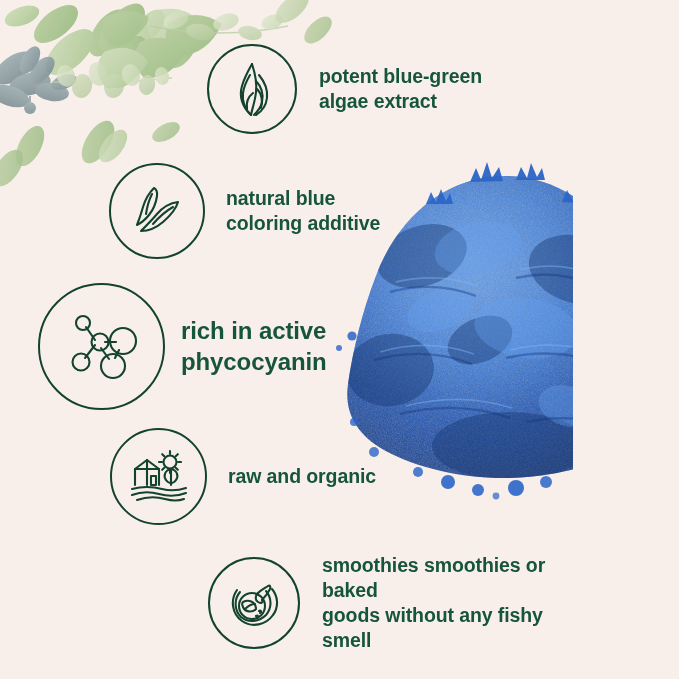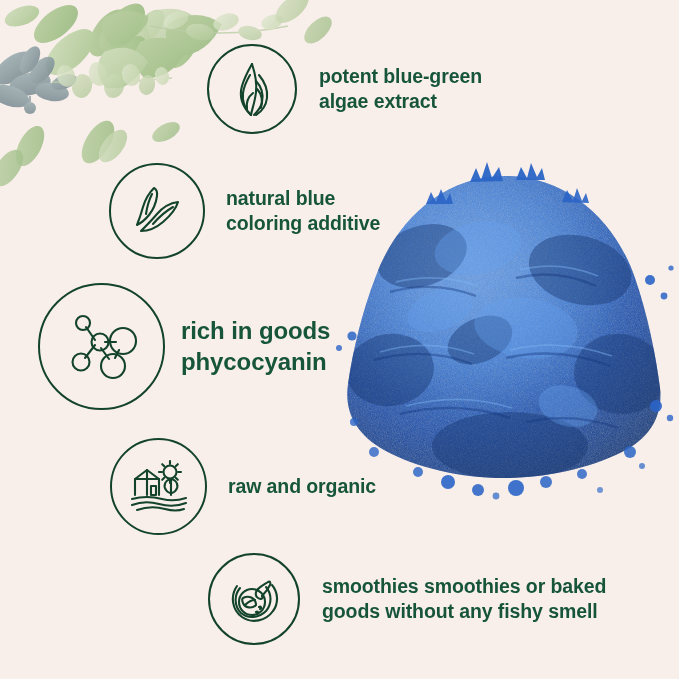--- a/index.html
+++ b/index.html
@@ -5,21 +5,21 @@
   html,body{margin:0;padding:0;}
   body{
     width:679px;height:679px;
     background:#f8efeb;
     font-family:"Liberation Sans","DejaVu Sans",sans-serif;
     overflow:hidden;
     position:relative;
   }
   #infographic{
     position:absolute;inset:0;
-    width:679px;height:679px;
+    width:573px;height:679px;
     background:#f8efeb;
     overflow:hidden;
   }
 
   
   .foliage{position:absolute;left:0;top:0;width:380px;height:300px;pointer-events:none;}
 
   
   .powder-wrap{position:absolute;left:330px;top:160px;width:350px;height:340px;pointer-events:none;}
 
@@ -47,21 +47,21 @@
   #feature-0 .feature-text{margin-left:22px;font-size:19.5px;}
 
   #feature-1{left:109px;top:163px;}
   #feature-1 .icon-badge{width:96px;height:96px;}
   #feature-1 .feature-text{margin-left:21px;font-size:19.5px;}
 
   #feature-2{left:38px;top:283px;}
   #feature-2 .icon-badge{width:127px;height:127px;}
   #feature-2 .feature-text{margin-left:16px;font-size:24px;}
 
-  #feature-3{left:110px;top:438px;}
+  #feature-3{left:110px;top:428px;}
   #feature-3 .icon-badge{width:97px;height:97px;}
   #feature-3 .feature-text{margin-left:21px;font-size:19.5px;}
 
   #feature-4{left:208px;top:553px;}
   #feature-4 .icon-badge{width:92px;height:92px;}
   #feature-4 .feature-text{margin-left:22px;font-size:19.5px;}
 
   .ico{display:block;}
   .ico path,.ico circle,.ico line,.ico polyline,.ico ellipse,.ico rect{
     fill:none;stroke:#14432c;stroke-width:2.1;
@@ -297,21 +297,21 @@
         <line x1="41" y1="33" x2="52" y2="33"></line>
         <line x1="37" y1="39" x2="45" y2="50"></line>
         <line x1="55" y1="41" x2="51" y2="49"></line>
         <circle cx="19" cy="14" r="7"></circle>
         <circle cx="36" cy="33" r="8.5"></circle>
         <circle cx="59" cy="32" r="13"></circle>
         <circle cx="49" cy="57" r="12"></circle>
         <circle cx="17" cy="53" r="8.5"></circle>
       </svg>
     </div>
-    <div class="feature-text">rich in goods
+    <div class="feature-text">rich in active
 phycocyanin</div>
   </div>
 
   <div class="feature" id="feature-3">
     <div class="icon-badge">
       <svg class="ico" width="60" height="56" viewBox="0 0 60 56" xmlns="http://www.w3.org/2000/svg">
 
         <circle cx="41" cy="13" r="6.5"></circle>
         <g stroke-width="1.8">
           <line x1="41" y1="2" x2="41" y2="5"></line>

